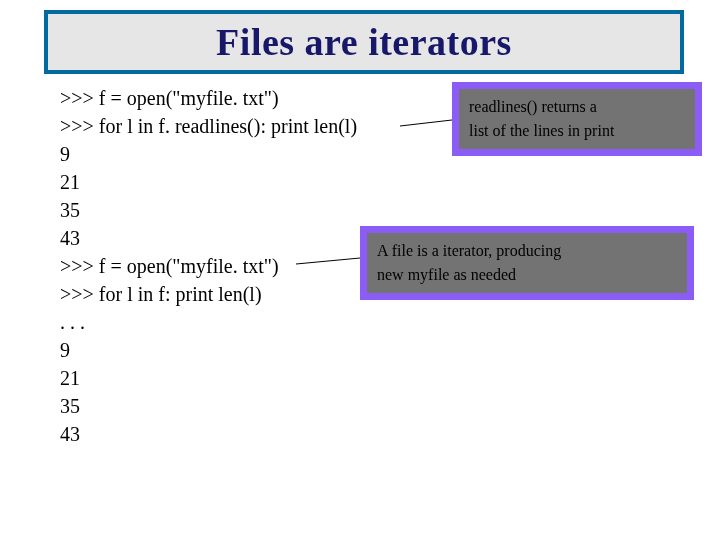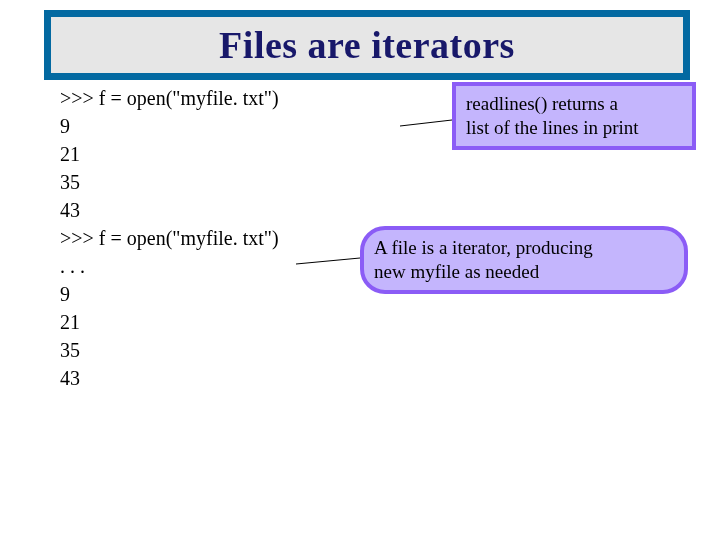--- a/index.html
+++ b/index.html
@@ -17,21 +17,21 @@
     width: 720px;
     height: 540px;
   }
   .title-bar {
     position: absolute;
     top: 10px;
     left: 44px;
     width: 632px;
     height: 56px;
     background: #e6e6e6;
-    border: 7px solid #0369a1;
+    border: 4px solid #0369a1;
     display: flex;
     align-items: center;
     justify-content: center;
   }
   .title-bar h1 {
     margin: 0;
     font-size: 38px;
     font-weight: bold;
     color: #18186a;
     letter-spacing: 0.5px;
@@ -41,51 +41,53 @@
     top: 84px;
     left: 60px;
     font-size: 20px;
     line-height: 28px;
     font-family: "Times New Roman", Times, serif;
     color: #000;
   }
   .code-block div { white-space: pre; }
   .callout {
     position: absolute;
-    background: #c4b5fd;
-    border: 4px solid #8b5cf6;
+    background: #737373;
+    border: 7px solid #8b5cf6;
     padding: 6px 10px;
-    font-size: 19px;
+    font-size: 16px;
     line-height: 24px;
     font-family: "Times New Roman", Times, serif;
   }
   .callout-1 { top: 82px;  left: 452px; width: 216px; }
-  .callout-2 { top: 226px; left: 360px; width: 300px; border-radius: 25px; }
+  .callout-2 { top: 226px; left: 360px; width: 300px; }
   svg.arrow {
     position: absolute;
     overflow: visible;
     pointer-events: none;
   }
 </style>
 </head>
 <body>
 
 <div class="slide">
 
   <div class="title-bar">
     <h1>Files are iterators</h1>
   </div>
 
   <div class="code-block">
     <div>&gt;&gt;&gt; f = open("myfile. txt")</div>
+    <div>&gt;&gt;&gt; for l in f. readlines(): print len(l)</div>
     <div>9</div>
     <div>21</div>
     <div>35</div>
     <div>43</div>
     <div>&gt;&gt;&gt; f = open("myfile. txt")</div>
+    <div>&gt;&gt;&gt; for l in f: print len(l)</div>
     <div>. . .</div>
     <div>9</div>
     <div>21</div>
     <div>35</div>
     <div>43</div>
   </div>
 
   <div class="callout callout-1">
     <div>readlines() returns a</div>
     <div>list of the lines in print</div>

